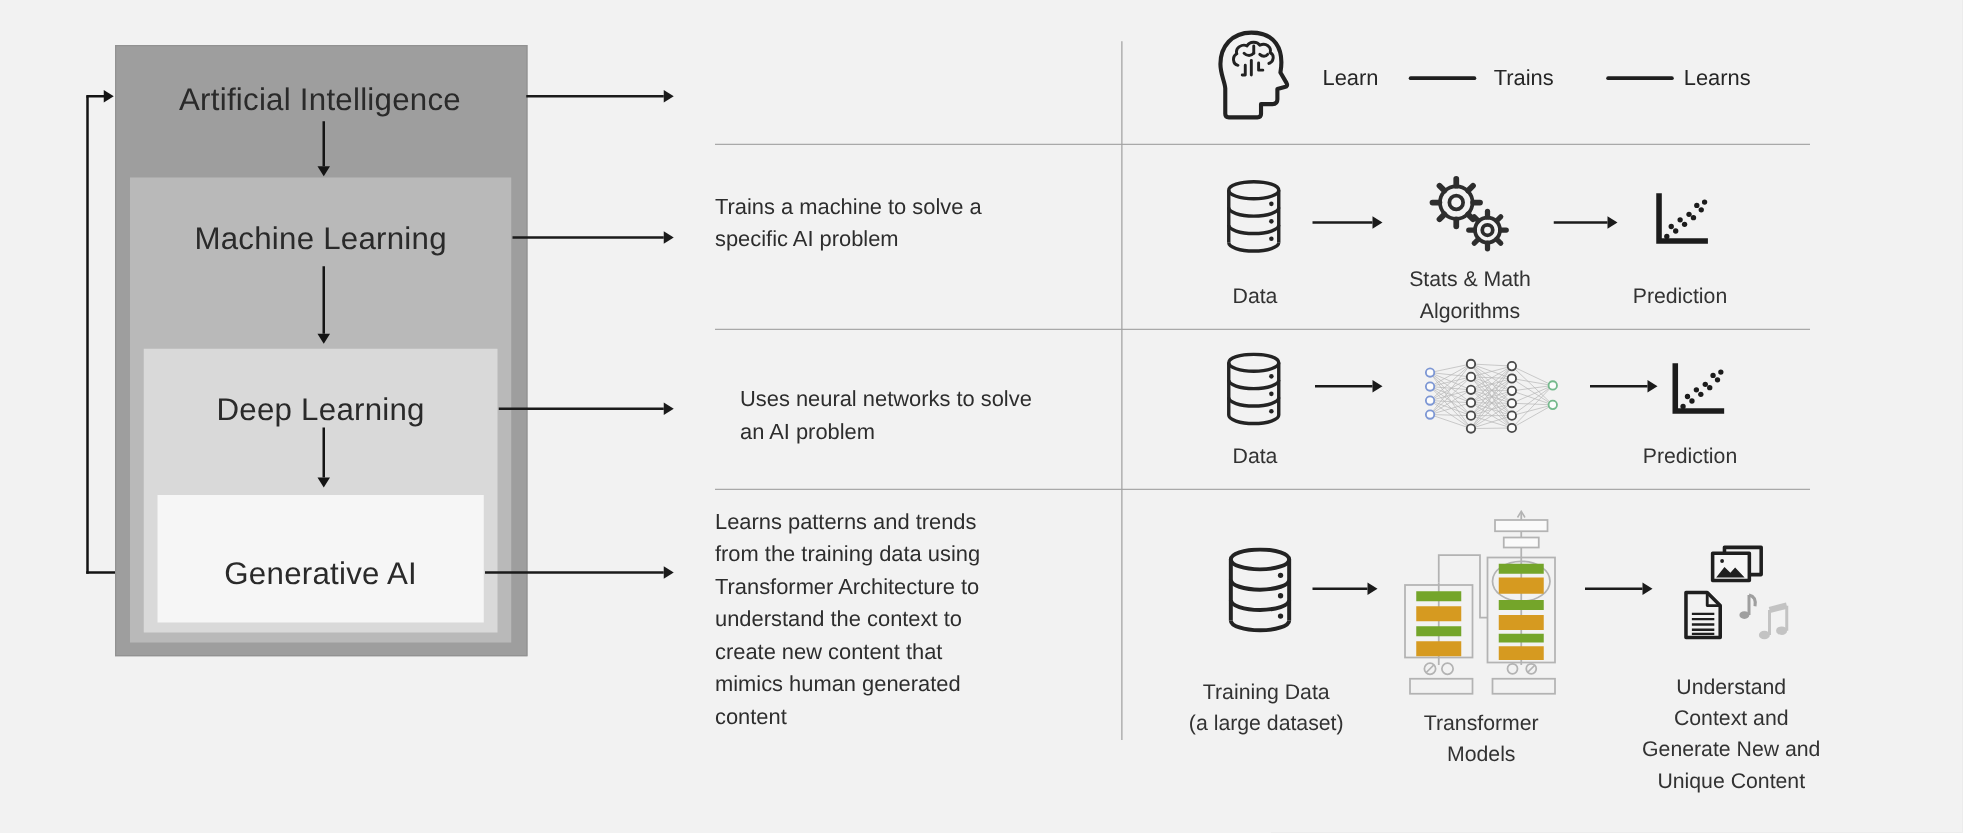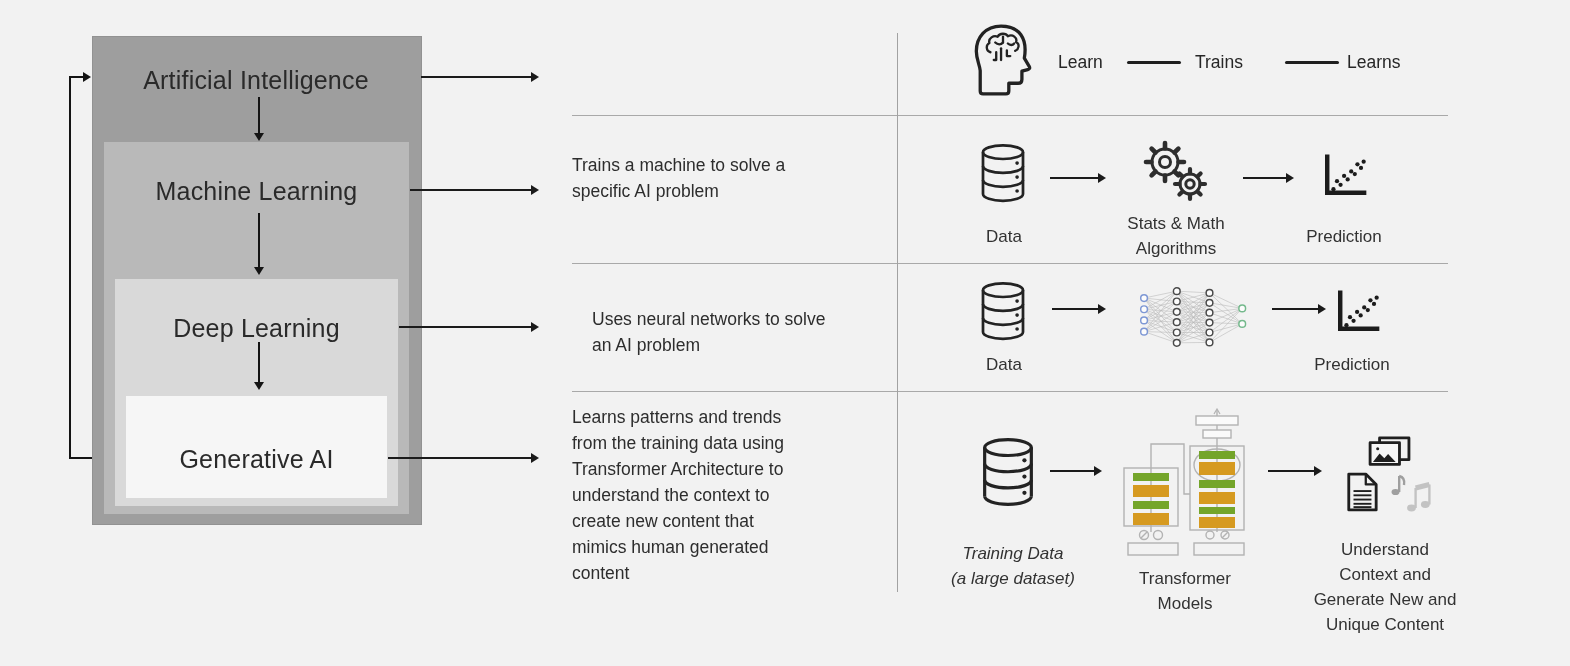--- a/index.html
+++ b/index.html
@@ -281,21 +281,21 @@
         <ellipse cx="26" cy="9" rx="22" ry="7.5"></ellipse>
         <path d="M4 9 V55 M48 9 V55"></path>
         <path d="M4 55 a22 7.5 0 0 0 44 0"></path>
         <path d="M4 24.3 a22 7.5 0 0 0 44 0"></path>
         <path d="M4 39.6 a22 7.5 0 0 0 44 0"></path>
         <circle cx="41.5" cy="21" r="2" fill="#232323" stroke="none"></circle>
         <circle cx="41.5" cy="36.4" r="2" fill="#232323" stroke="none"></circle>
         <circle cx="41.5" cy="51.7" r="2" fill="#232323" stroke="none"></circle>
       </g>
     </svg>
-  <div class="caption" style="left:928px;top:541px;width:170px;font-style:italic;">Training Data
+  <div class="caption" style="left:928px;top:541px;width:170px;">Training Data
 (a large dataset)</div>
   <div class="h-arrow" style="left:1050px;top:470px;width:44px;"></div>
 
   <svg class="abs" style="left:1118px;top:408px;" width="132" height="148" viewBox="0 0 132 148" fill="none" stroke="#b3b3b3" stroke-width="1.4">
 
     <path d="M33 58 V124"></path>
     <path d="M33 58 V36 H66 V86 H72"></path>
     <rect x="6" y="60" width="54" height="58"></rect>
     <g stroke="none">
       <rect x="15" y="65" width="36" height="8" fill="#74a52a"></rect>

